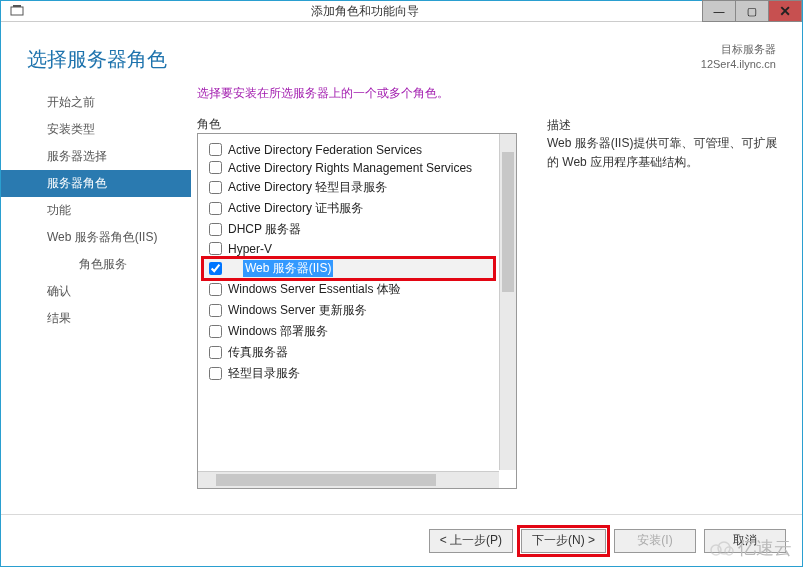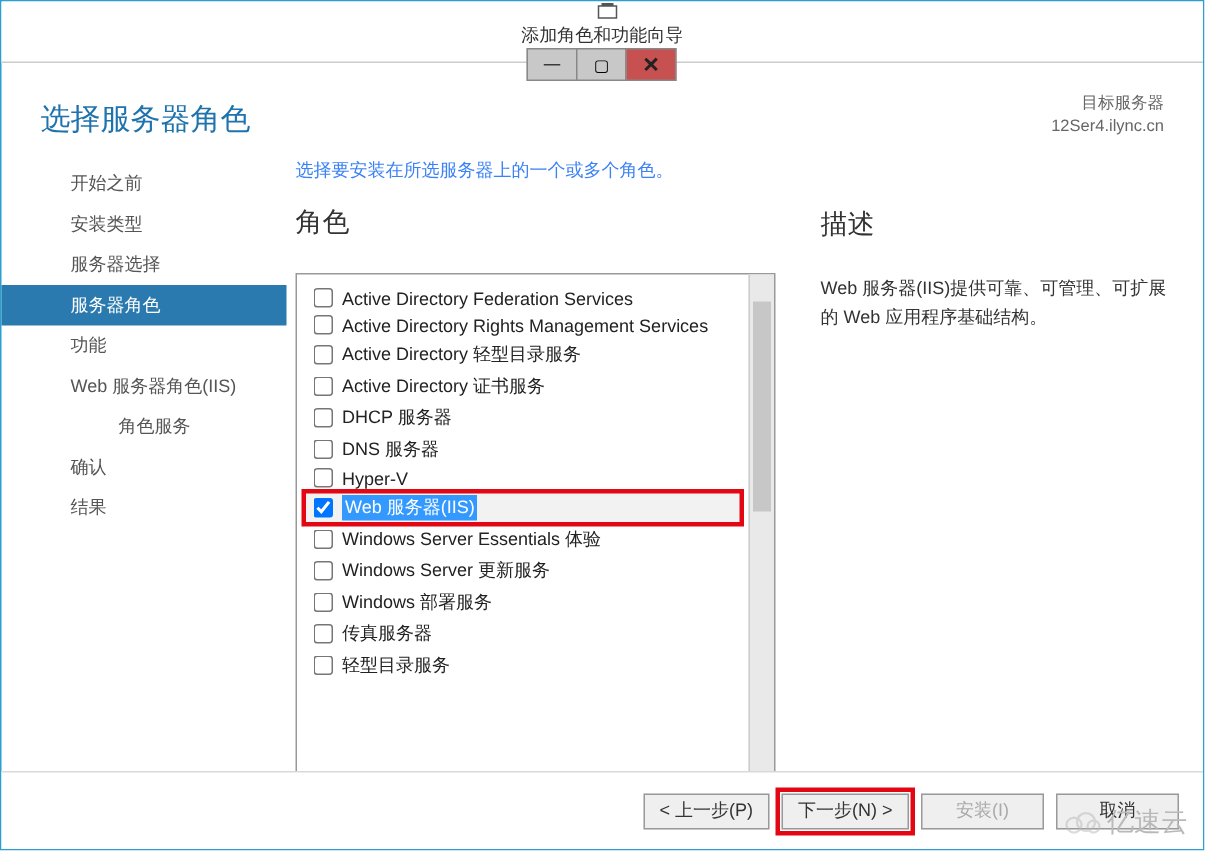--- a/index.html
+++ b/index.html
@@ -1,43 +1,43 @@
 <!DOCTYPE html>
 <html><head>
   <meta charset="utf-8">
   <style>
     * { box-sizing: border-box; margin: 0; padding: 0; }
     body { font-family: "Microsoft YaHei", "Segoe UI", sans-serif; font-size: 12px; background: #fff; }
     .window { width: 803px; height: 567px; border: 1px solid #2a9fd0; position: relative; background: #fff; }
-    .titlebar { height: 41px; background: #fff; display: flex; align-items: center; border-bottom: 1px solid #ccc; flex-direction: column; }
+    .titlebar { height: 21px; background: #fff; display: flex; align-items: center; border-bottom: 1px solid #ccc; }
     .titlebar-icon { width: 20px; height: 20px; margin-left: 6px; display:flex; align-items:center; justify-content:center; color:#555;}
     .titlebar-title { flex: 1; text-align: center; font-size: 12px; color: #333; }
     .titlebar-controls { display: flex; }
     .tb-btn { width: 34px; height: 22px; border: 1px solid #888; background: #ccc; display: flex; align-items: center; justify-content: center; margin-left: -1px; font-size: 11px; cursor: default;}
     .tb-btn.min { background: #c8c8c8; }
     .tb-btn.max { background: #c8c8c8; }
     .tb-btn.close { background: #c75050; color: #222; font-weight: bold; font-size:14px;}
     .header-area { padding: 20px 26px 8px 26px; display:flex; justify-content:space-between; align-items:flex-end;}
     .page-title { font-size: 20px; color: #1e73ad; font-weight: 300; }
     .dest-info { text-align: right; font-size: 11px; color: #666; line-height:1.4;}
     .content { display: flex; height: 420px; }
     .sidebar { width: 190px; padding-top: 8px; }
     .sb-item { padding: 5px 14px 5px 46px; font-size: 12px; color: #555; cursor: pointer; }
     .sb-item.indent { padding-left: 62px; margin-left: 16px; }
     .sb-item.selected { background: #2a7ab0; color: #fff; }
     .main { flex: 1; padding: 4px 16px 0 6px; display:flex; gap:20px;}
     .left-col { flex: 0 0 330px; }
     .right-col { flex: 1; }
-    .instruction { font-size: 12px; color: #3b82f6; margin-bottom: 14px; }
-    .section-label { font-size: 18px; color: #333; margin-bottom: 22px; font-family: Liberation Serif, serif; }
+    .instruction { font-size: 12px; color: #a21caf; margin-bottom: 14px; }
+    .section-label { font-size: 12px; color: #333; margin-bottom: 0; font-family: Liberation Serif, serif; }
     .roles-box { border: 1px solid #999; width: 320px; height: 356px; position: relative; background:#fff;}
     .roles-list { position:absolute; top:1px; left:1px; right:18px; bottom:18px; overflow:hidden; padding:6px 4px;}
     .role-item { display: flex; align-items: center; padding: 2px 6px; font-size: 12px; color: #222; white-space:nowrap;}
     .role-item input { margin-right: 6px; }
-    .role-item.highlighted { background:#f2f2f2;}
+    .role-item.highlighted { background:#f2f2f2;gap:15px;}
     .role-item.highlighted .role-label { background: #3399ff; color: #fff; padding: 0 2px; }
     .red-box { outline: 3px solid #e30613; outline-offset: -1px; }
     .scroll-v { position:absolute; right:0; top:0; bottom:18px; width:17px; background:#e9e9e9; border-left:1px solid #ccc;}
     .scroll-v::before { content:""; position:absolute; top:18px; left:2px; right:2px; height:140px; background:#c7c7c7;}
     .scroll-h { position:absolute; left:0; right:17px; bottom:0; height:17px; background:#e9e9e9; border-top:1px solid #ccc;}
     .scroll-h::before { content:""; position:absolute; left:18px; top:2px; bottom:2px; width:220px; background:#c7c7c7;}
     .desc-text { font-size: 12px; color: #333; line-height: 1.6; }
     .footer { position: absolute; bottom: 0; left: 0; right: 0; height: 52px; border-top: 1px solid #d9d9d9; display: flex; align-items: center; justify-content: flex-end; padding-right: 16px; gap: 8px; background:#fff;}
     .btn { min-width: 82px; height: 24px; border: 1px solid #999; background: #efefef; font-size: 12px; color: #333; padding: 0 10px; cursor: pointer; }
     .btn.disabled { color: #aaa; }
@@ -107,24 +107,20 @@
               <div class="role-item">
                 <input type="checkbox" style="">
                 <span class="role-label">Active Directory 证书服务</span>
               </div>
               <div class="role-item">
                 <input type="checkbox" style="">
                 <span class="role-label">DHCP 服务器</span>
               </div>
               <div class="role-item">
                 <input type="checkbox" style="">
-                <span class="role-label">DNS 服务器</span>
-              </div>
-              <div class="role-item">
-                <input type="checkbox" style="">
                 <span class="role-label">Hyper-V</span>
               </div>
               <div class="role-item highlighted red-box">
                 <input type="checkbox" checked="" style="">
                 <span class="role-label">Web 服务器(IIS)</span>
               </div>
               <div class="role-item">
                 <input type="checkbox" style="">
                 <span class="role-label">Windows Server Essentials 体验</span>
               </div>

